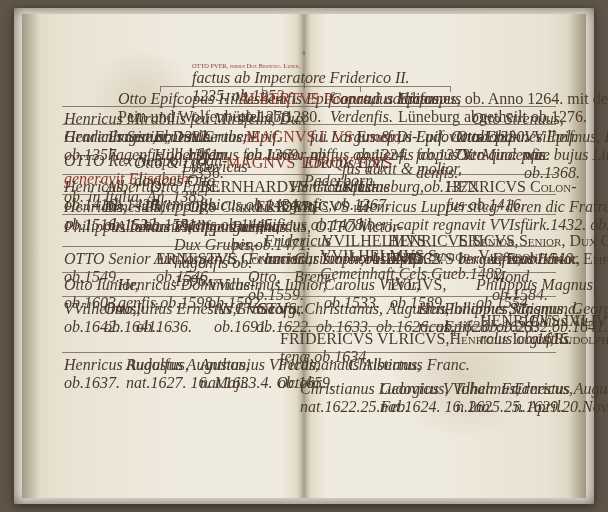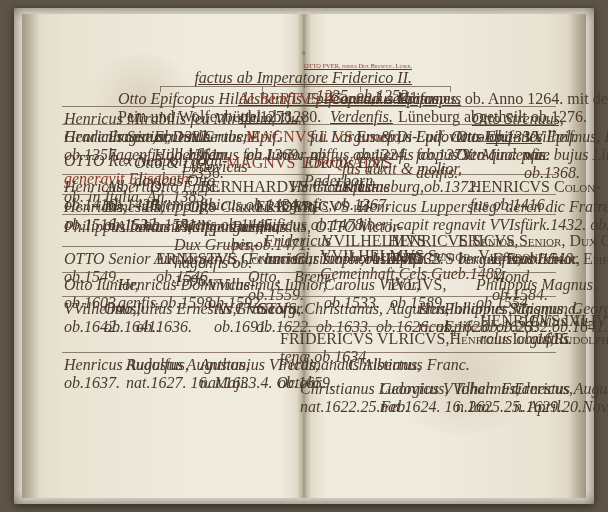--- a/index.html
+++ b/index.html
@@ -45,21 +45,21 @@
     color:#4a3a2c;
   }
   .pagenum{
     position:absolute;left:0;right:0;top:22px;text-align:center;
     font-size:6px;color:#6a5744;letter-spacing:.5px;
   }
   .it{font-style:italic;}
   .sc{font-variant:small-caps;}
   .red{color:#8c3a2b;}
   .big{font-size:6.4px;}
-  .ctr{text-align:right;text-decoration:underline;}
+  .ctr{text-align:left;}
 
   
   .hr{position:absolute;height:0;border-top:.6px solid #6f5b46;opacity:.75;}
   .vr{position:absolute;width:0;border-left:.6px solid #6f5b46;opacity:.75;}
 
   .blk{position:absolute;}
   .blk .l{display:block;white-space:nowrap;}
 </style>
 </head>
 <body>
@@ -208,21 +208,21 @@
           <span class="l it">phicus,ob.1434.</span>
         </div>
         <div class="blk" style="left:248px;top:150px;width:42px;">
           <span class="l it">Henricus fuc-</span>
           <span class="l it">genfis,</span>
         </div>
         <div class="blk" style="left:292px;top:150px;width:44px;">
           <span class="l it">Ernestus</span>
           <span class="l it">ob.1367.</span>
         </div>
-        <div class="blk" style="left:404px;top:150px;width:80px;margin-left:24px;">
+        <div class="blk" style="left:404px;top:150px;width:80px;">
           <span class="l sc">HENRICVS Colon-</span>
           <span class="l it">fus ob.1416.</span>
         </div>
         <div class="hr" style="left:20px;top:166px;width:494px;"></div>
 
         <div class="blk" style="left:22px;top:170px;width:42px;">
           <span class="l it">Henricus,</span>
           <span class="l it">ob.1516.</span>
         </div>
         <div class="blk" style="left:62px;top:170px;width:40px;">

